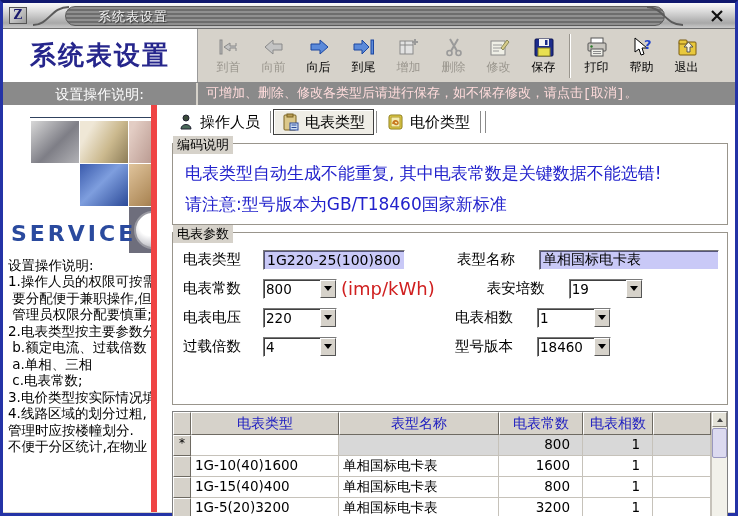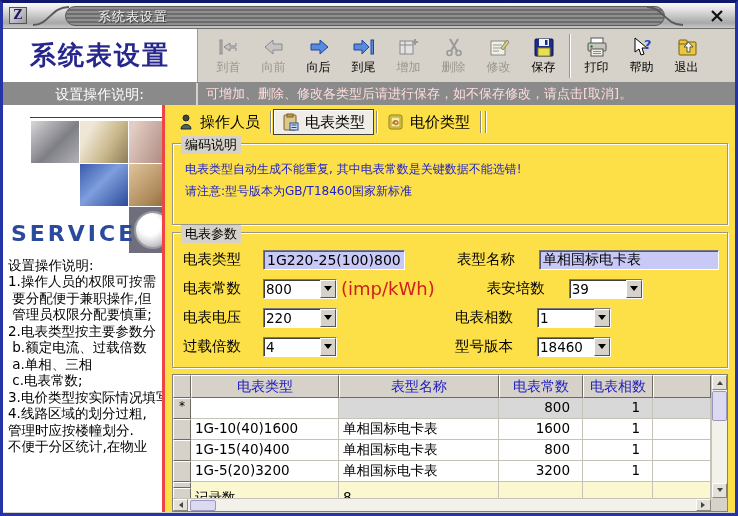--- a/index.html
+++ b/index.html
@@ -22,55 +22,55 @@
   .brand-title { color:#26268c; font:bold 26px "DejaVu Serif","Liberation Serif",serif; letter-spacing:2px; }
   .toolbar { flex:1; background:#d6d2ca; display:flex; align-items:center; padding-left:8px; }
   .tbtn { width:45px; height:50px; display:flex; flex-direction:column; align-items:center; justify-content:center; gap:1px; }
   .tbtn .lbl { font-size:12px; color:#000; }
   .tbtn.disabled .lbl { color:#9a968e; }
   .tsep { width:2px; height:44px; margin:0 3px; border-left:1px solid #9a968e; border-right:1px solid #fff; }
 
   
   .header-row { display:flex; height:22px; }
   .side-header { width:195px; background:#8a8a8a; color:#fff; font-size:14px; text-align:center; line-height:22px; border-right:2px solid #d6d2ca; }
-  .msg-header { flex:1; background:#8a8a8a; color:#ffdcdc; font-size:13px; line-height:22px; padding-left:8px; }
+  .msg-header { flex:1; background:#8a8a8a; color:#ffdcdc; font-size:13px; line-height:22px; padding-left:8px;font-family:Liberation Mono, monospace; }
 
   
   .main { display:flex; height:407px; }
 
   
-  .sidebar { width:195px; background:#fff; border-right:3px solid #ef4444; position:relative; overflow:hidden; }
+  .sidebar { width:195px; background:#fff; border-right:6px solid #ef4444; position:relative; overflow:hidden; }
   .collage { position:relative; height:148px; }
   .hline { position:absolute; left:27px; right:0; top:12px; height:1px; background:#30425e; }
   .tile { position:absolute; width:48px; height:42px; }
   .t1 { left:28px; top:16px; background:linear-gradient(135deg,#d8d8d8,#7e7e86 55%,#b2b2b6); }
   .t2 { left:77px; top:16px; background:linear-gradient(120deg,#efe7d6 20%,#cbb98e 60%,#8d7d58); }
   .t3 { left:126px; top:16px; background:linear-gradient(115deg,#e3cdc4 10%,#b5948b 70%,#8f6e66); }
   .t4 { left:77px; top:59px; background:linear-gradient(135deg,#3a5aac,#7e9ede 45%,#2c4a98); }
   .t5 { left:126px; top:59px; background:linear-gradient(135deg,#e0c49c,#b08c5c 60%,#7c5c34); }
   .t6 { left:126px; top:102px; width:48px; height:46px; background:#6e6e7c; display:flex; align-items:center; justify-content:center; }
   .watchface { width:38px; height:38px; border-radius:50%; background:radial-gradient(circle at 40% 35%,#ffffff 35%,#d8d8dc 60%,#8a8a92); border:2px solid #9a9aa2; }
   .service { position:absolute; left:8px; top:116px; color:#2a4a9e; font:bold 22px "DejaVu Sans",sans-serif; letter-spacing:3px; }
   .instructions { padding:4px 2px 0 5px; font-size:13.5px; line-height:1.22; color:#000; }
   .instructions div { white-space:pre; }
 
   
-  .content { flex:1; background:#fde047; padding:2px 4px 0 4px; position:relative; }
+  .content { flex:1; background:#ffffff; padding:2px 4px 0 12px; position:relative; }
 
   .tabbar { display:flex; align-items:center; height:28px; margin-top:1px; }
   .tab { display:flex; align-items:center; gap:5px; padding:2px 8px; height:26px; font-size:15px; color:#000; }
   .tab.active { border:1px solid #404040; background:#efede6; box-shadow:inset 1px 1px 0 #fff; }
   .tabsep { width:1px; height:22px; background:#8a8a8a; margin:0 2px; box-shadow:1px 0 0 #fff; }
 
   .groupbox { position:relative; border:1px solid #99958c; box-shadow:1px 1px 0 #fff inset, 1px 1px 0 #fff; margin:7px 3px 0 3px; }
-  .gb-title { position:absolute; top:-8px; left:8px; background:#d6d2ca; padding:0 4px; font-size:13px; color:#000; }
+  .gb-title { position:absolute; top:-8px; left:0; background:#d6d2ca; padding:0 4px; font-size:13px; color:#000; }
   .gb-notes { height:82px; padding:14px 0 0 12px; }
-  .note-line { color:#2222cc; font-size:12px; line-height:1.85; }
-
-  .gb-params { height:136px; padding:12px 8px 0 10px; }
+  .note-line { color:#2222cc; font-size:17px; line-height:1.85; }
+
+  .gb-params { height:173px; padding:12px 8px 0 10px; }
   .prow { display:flex; align-items:center; height:29px; }
   .plabel { width:80px; font-size:14.5px; color:#000; }
   .plabel.r { width:82px; margin-left:52px; }
   .txtinput { height:20px; background:#c9c9f7; border:1px solid; border-color:#7a7a7a #fff #fff #7a7a7a; box-shadow:inset 1px 1px 0 #55557a; font-size:14px; padding:0 3px; color:#000; font-family:inherit; }
   .w140 { width:142px; } .w178 { width:180px; }
   .combo { display:flex; width:74px; height:20px; border:1px solid; border-color:#7a7a7a #fff #fff #7a7a7a; background:#fff; box-shadow:inset 1px 1px 0 #404040; }
   .combo .val { flex:1; font-size:13.5px; padding:1px 2px; overflow:hidden; white-space:nowrap; }
   .combo .drop { width:16px; background:#d6d2ca; border:1px solid; border-color:#fff #555 #555 #fff; display:flex; align-items:center; justify-content:center; }
   .combo .drop::after { content:""; border:4px solid transparent; border-top:5px solid #000; margin-top:4px; }
   .unit { color:#d02020; font-size:18px; margin-left:4px; }
@@ -314,21 +314,21 @@
 
         <div class="prow">
           <span class="plabel">电表常数</span>
           <div class="combo">
             <span class="val">800</span>
             <span class="drop"></span>
           </div>
           <span class="unit">(imp/kWh)</span>
           <span class="plabel r" style="">表安培数</span>
           <div class="combo">
-            <span class="val">39</span>
+            <span class="val">19</span>
             <span class="drop"></span>
           </div>
         </div>
 
         <div class="prow">
           <span class="plabel">电表电压</span>
           <div class="combo">
             <span class="val">220</span>
             <span class="drop"></span>
           </div>

